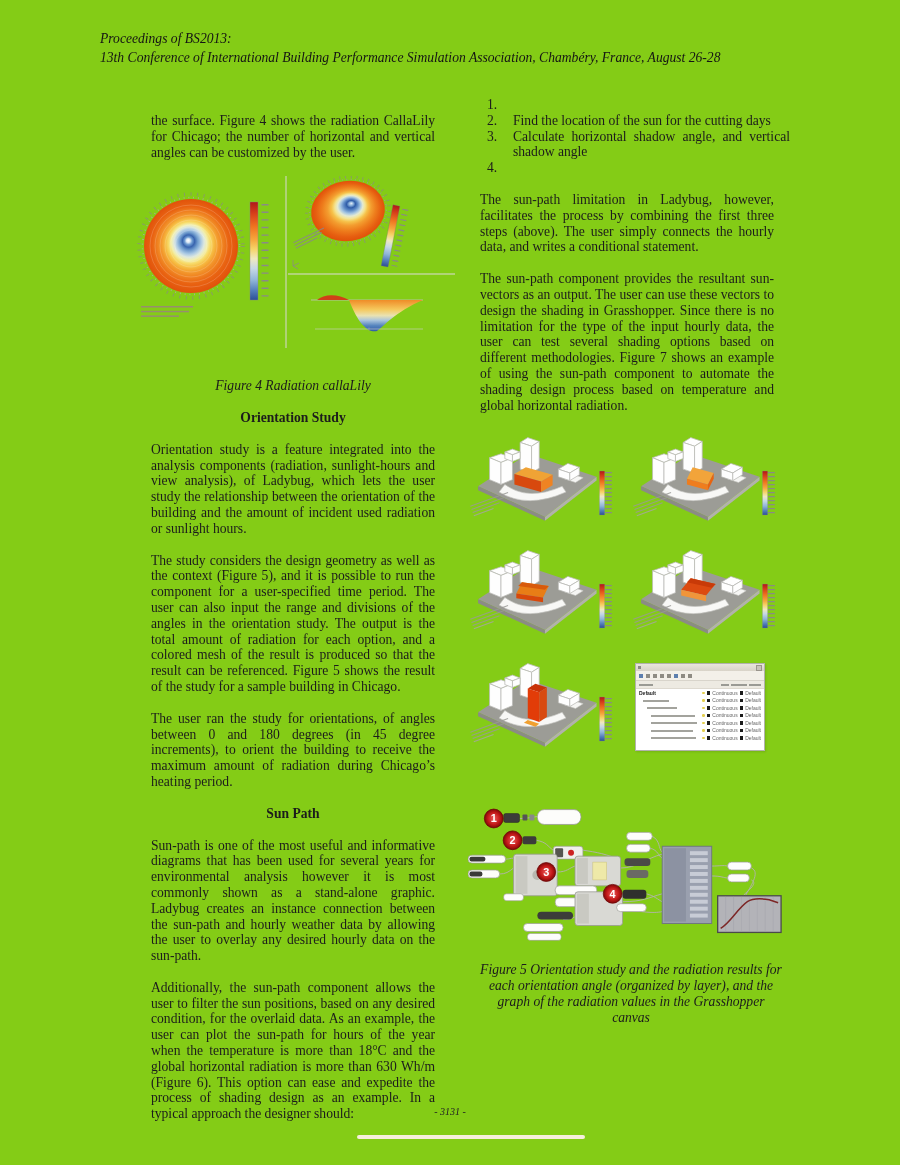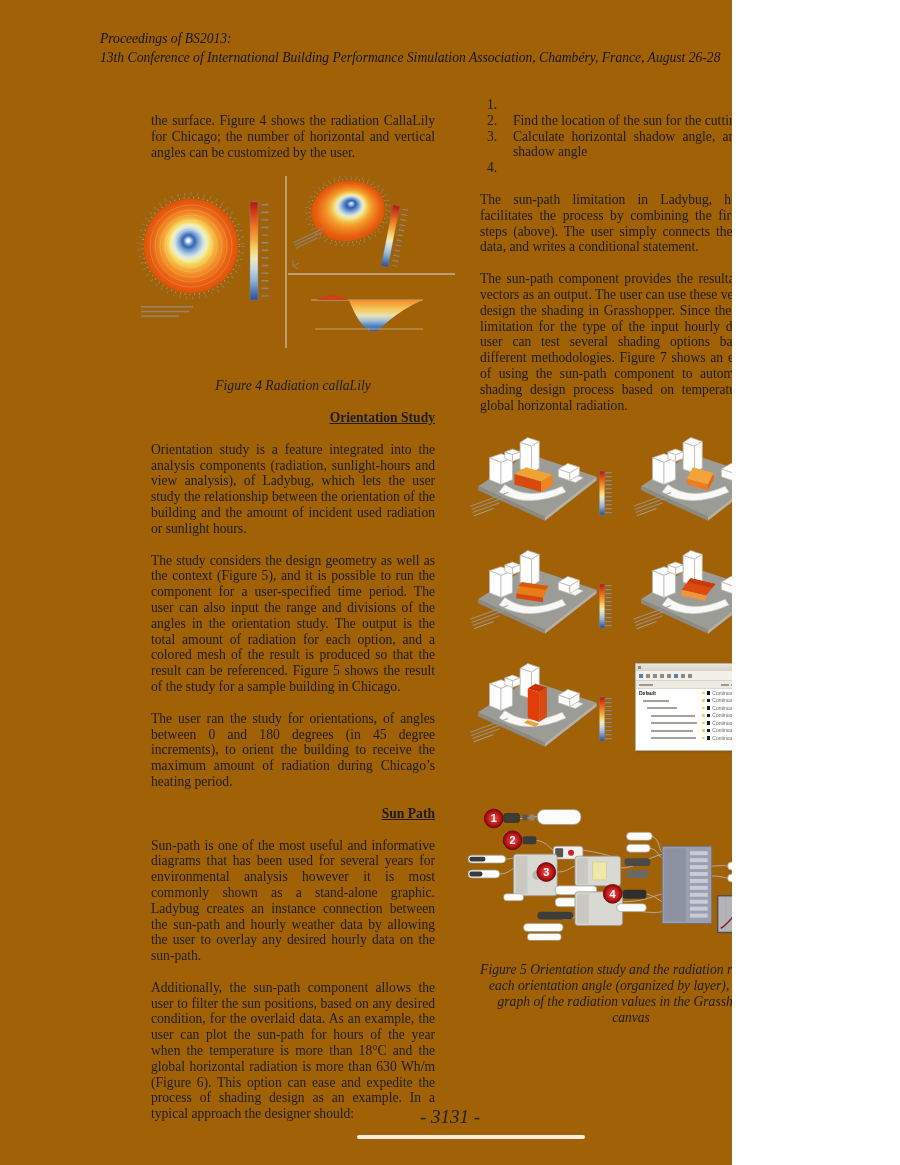--- a/index.html
+++ b/index.html
@@ -1,36 +1,36 @@
 <!DOCTYPE html>
 <html><head>
 <meta charset="utf-8">
 <style>
   html,body{margin:0;padding:0;background:#ffffff;}
-  .page{position:relative;width:732px;height:1165px;background:#a16207;overflow:hidden;
+  .page{position:relative;width:900px;height:1165px;background:#84cc16;overflow:hidden;
         font-family:"Liberation Serif",serif;color:#1c1c1c;}
   .hdr{position:absolute;left:100px;top:30px;font-style:italic;font-size:13.6px;line-height:18.5px;color:#141414;white-space:nowrap;}
   .col{position:absolute;top:97px;font-size:13.6px;line-height:15.8px;text-align:justify;}
   .col-left{left:135px;width:316px;}
   .col-right{left:464px;width:326px;}
   .col p{margin:16px;}
-  .h{font-weight:bold;text-align:right;margin:0;text-decoration:underline;}
+  .h{font-weight:bold;text-align:center;margin:0;}
   .mt-sec{margin-top:36px;}
   .mt-head{margin-top:16px;}
   .caption{font-style:italic;text-align:center;margin-top:8px;}
   .fig4wrap{margin-top:12px;margin-left:-2px;}
   .steps{margin:0;padding:0;list-style:none;}
   .steps li{display:flex;}
   .step-num{flex:none;width:26px;padding-left:23px;box-sizing:content-box;text-align:left;}
   .step-text{flex:1;text-align:justify;}
   .f5grid{margin-top:13px;display:grid;grid-template-columns:160px 160px;column-gap:3px;row-gap:6px;}
   .cell{position:relative;width:160px;height:107px;}
   .ghwrap{margin-top:40px;margin-left:4px;}
   .fig5cap{font-style:italic;text-align:center;width:302px;margin:30px auto 0 auto;}
-  .footer{position:absolute;left:0;top:1106px;width:900px;text-align:center;font-style:italic;font-size:19px;color:#222;}
+  .footer{position:absolute;left:0;top:1106px;width:900px;text-align:center;font-style:italic;font-size:10px;color:#222;}
   .scanline{position:absolute;left:357px;top:1135px;width:228px;height:4px;background:#f6eedd;border-radius:2px;}
   
   .lpanel{position:absolute;left:8px;top:8px;width:128px;height:86px;background:#ffffff;border:1px solid #b2b2ae;
           box-shadow:1px 1px 2px rgba(0,0,0,.12);font-family:"Liberation Sans",sans-serif;}
   .lp-title{height:7px;background:linear-gradient(#e9e5dd,#d8d3c8);display:flex;align-items:center;padding:0 2px;}
   .lp-dot{width:3px;height:3px;background:#8a8a84;}
   .lp-close{margin-left:auto;width:4px;height:4px;background:#c9c4ba;border:0.5px solid #9a958c;}
   .lp-toolbar{height:9px;background:#f3f0e9;border-bottom:1px solid #d8d4cb;display:flex;align-items:center;gap:3px;padding:0 3px;}
   .tbi{width:4px;height:4px;background:#8f8c84;}
   .tbi.b{background:#5d7fae;}

